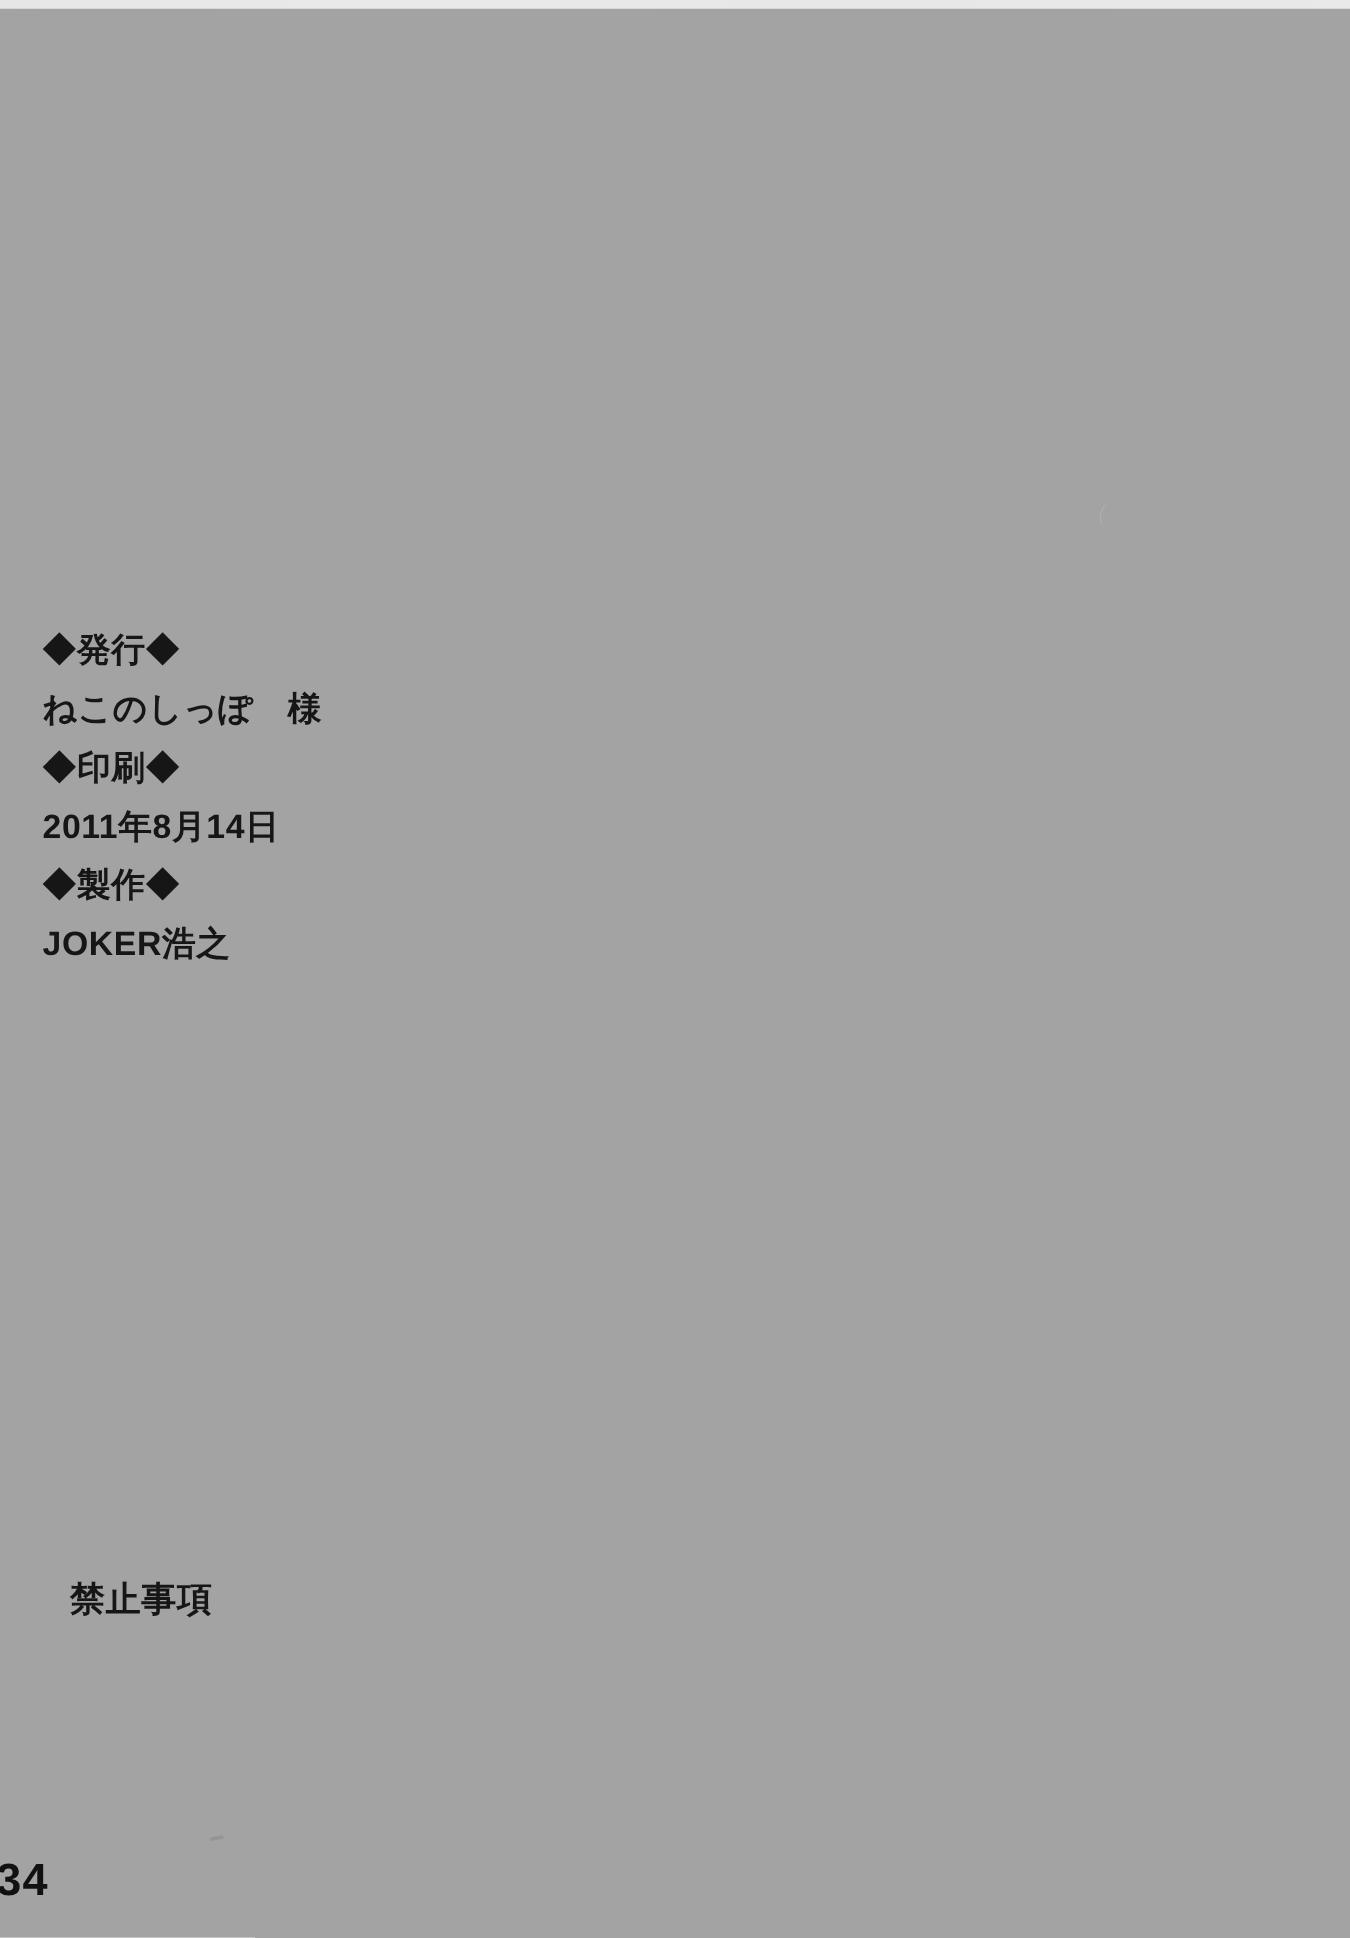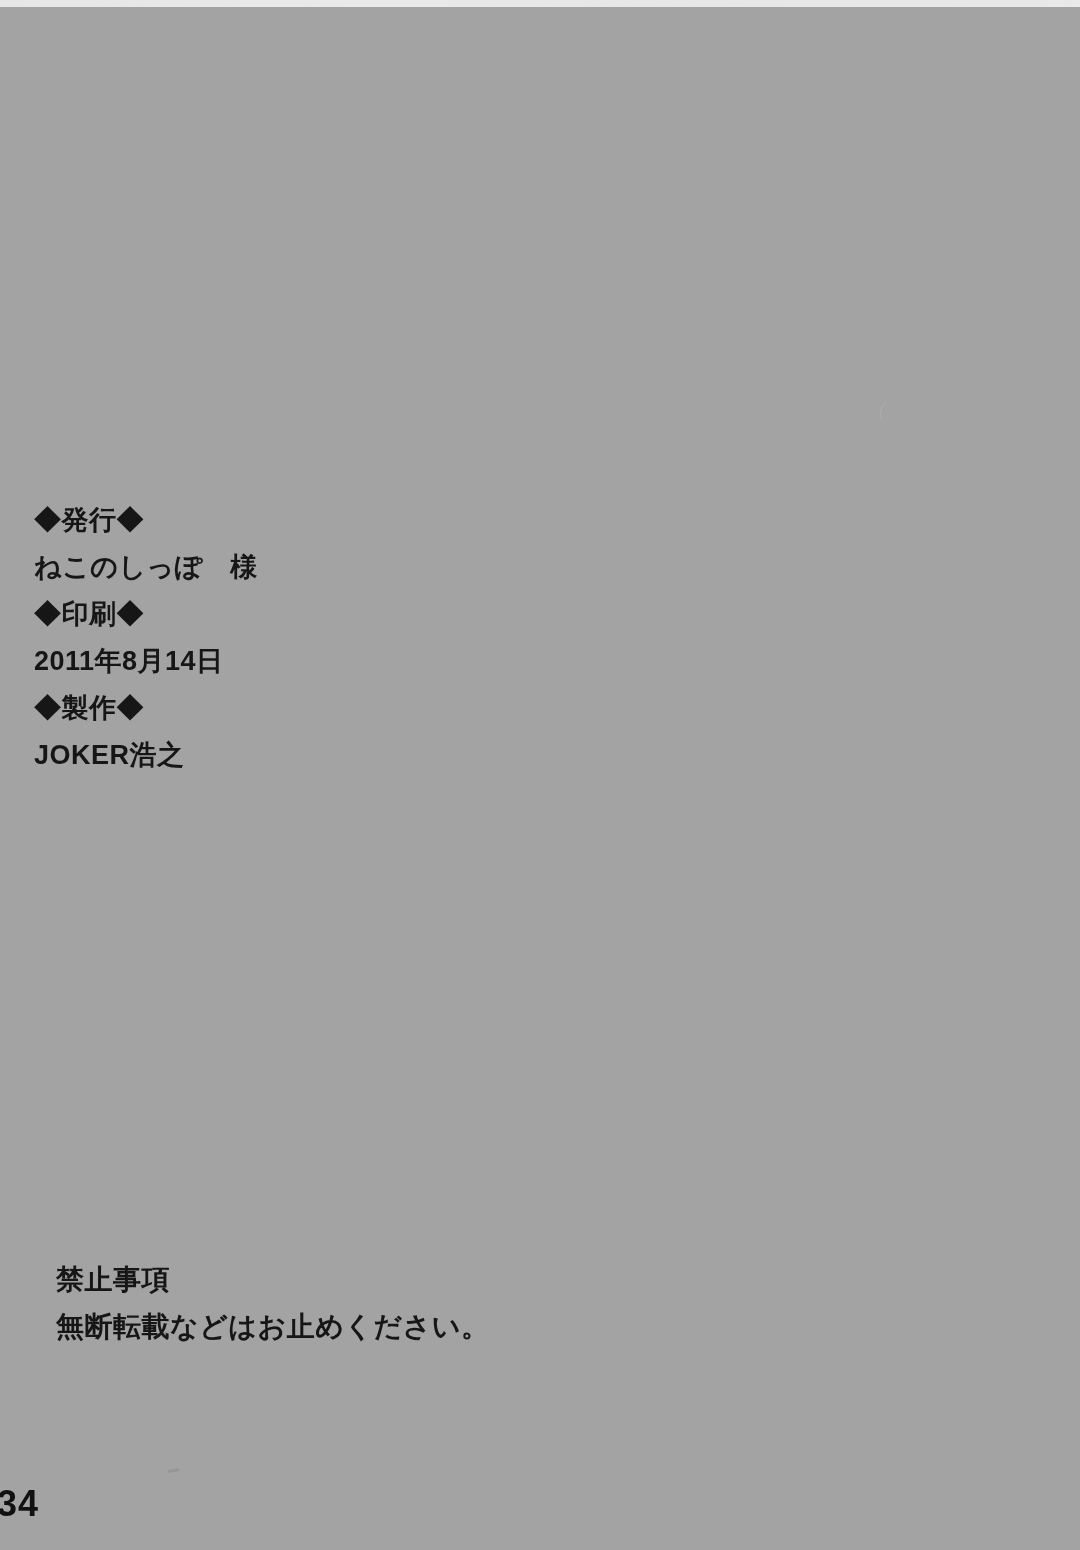--- a/index.html
+++ b/index.html
@@ -94,21 +94,20 @@
     <div class="line">◆発行◆</div>
     <div class="line">ねこのしっぽ　様</div>
     <div class="line">◆印刷◆</div>
     <div class="line">2011年8月14日</div>
     <div class="line">◆製作◆</div>
     <div class="line">JOKER浩之</div>
   </div>
 
   <div class="notice">
     <div class="line">禁止事項</div>
-    <div class="line">無断転載などはお止めください。</div>
   </div>
 
   <div class="page-number">34</div>
 
   <div class="artifact-dash"></div>
   <div class="artifact-curve"></div>
 
 </div>
 
 </body></html>

